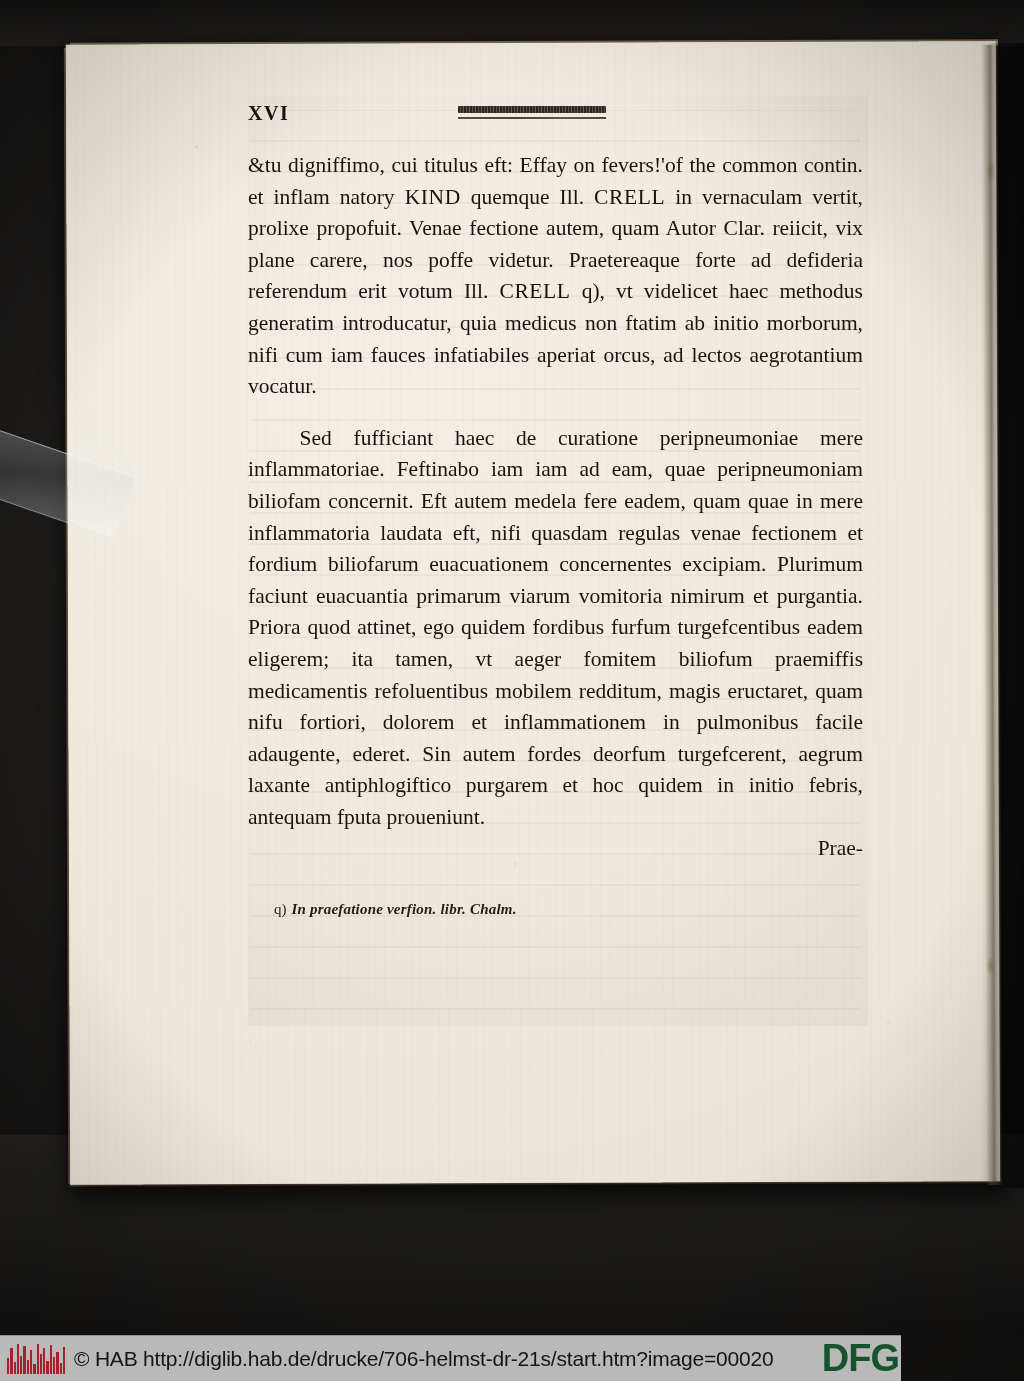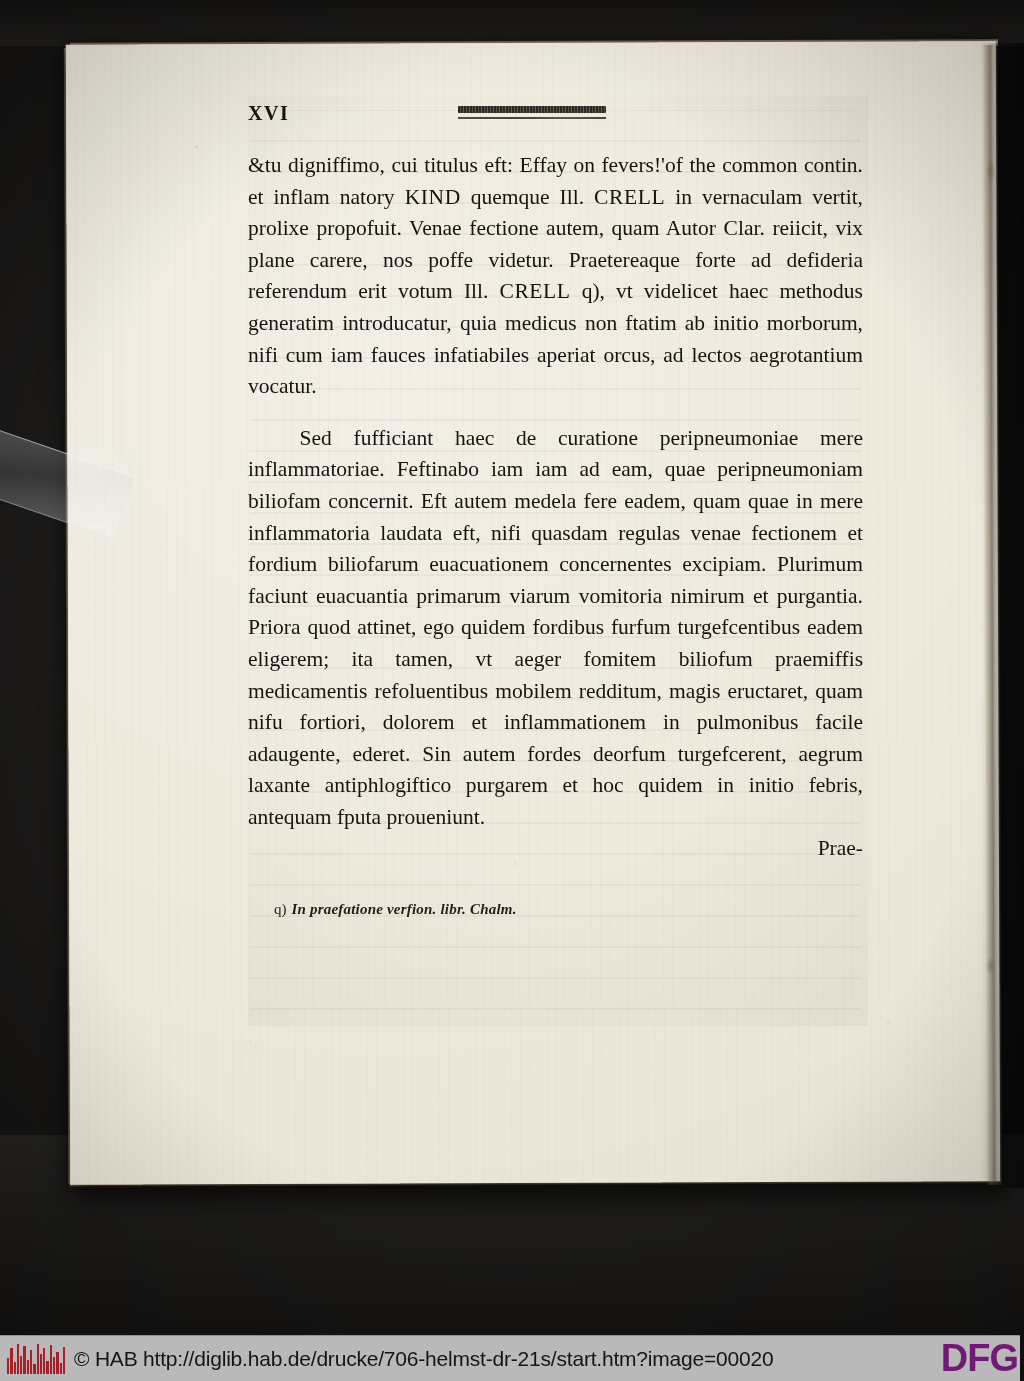--- a/index.html
+++ b/index.html
@@ -241,21 +241,21 @@
     position:absolute; left:250px; top:110px; width:610px; height:900px;
     opacity:.05; pointer-events:none;
     background: repeating-linear-gradient(0deg,
       rgba(60,45,30,0.9) 0 2px, rgba(0,0,0,0) 2px 31px);
   }
 
   
   .watermark-bar {
     position: absolute;
     left: 0; bottom: 0;
-    width: 1020px; height: 46px;
+    width: 901px; height: 46px;
     background: #b9b9b9;
     display: flex;
     align-items: center;
     border-top: 1px solid #8f8f8f;
   }
   .hab-mark {
     width: 72px; height: 46px;
     position: relative;
     flex: 0 0 auto;
     display: flex; align-items: center; justify-content: center;
@@ -281,21 +281,21 @@
   }
   .dfg-mark {
     position:absolute;
     right: 0; bottom: 0;
     width: 96px; height: 46px;
     display:flex; align-items:center; justify-content:flex-end;
     font-family: "Liberation Sans", sans-serif;
     font-weight: 700;
     font-size: 38px;
     letter-spacing: -1px;
-    color: #701a75;
+    color: #14532d;
     padding-right: 2px;
     line-height: 1;
   }
   .dfg-mark span { display:inline-block; }
 
   
   .vignette {
     position:absolute; inset:0; pointer-events:none;
     background: radial-gradient(ellipse 85% 75% at 50% 48%, rgba(0,0,0,0) 55%, rgba(0,0,0,0.28) 100%);
   }

